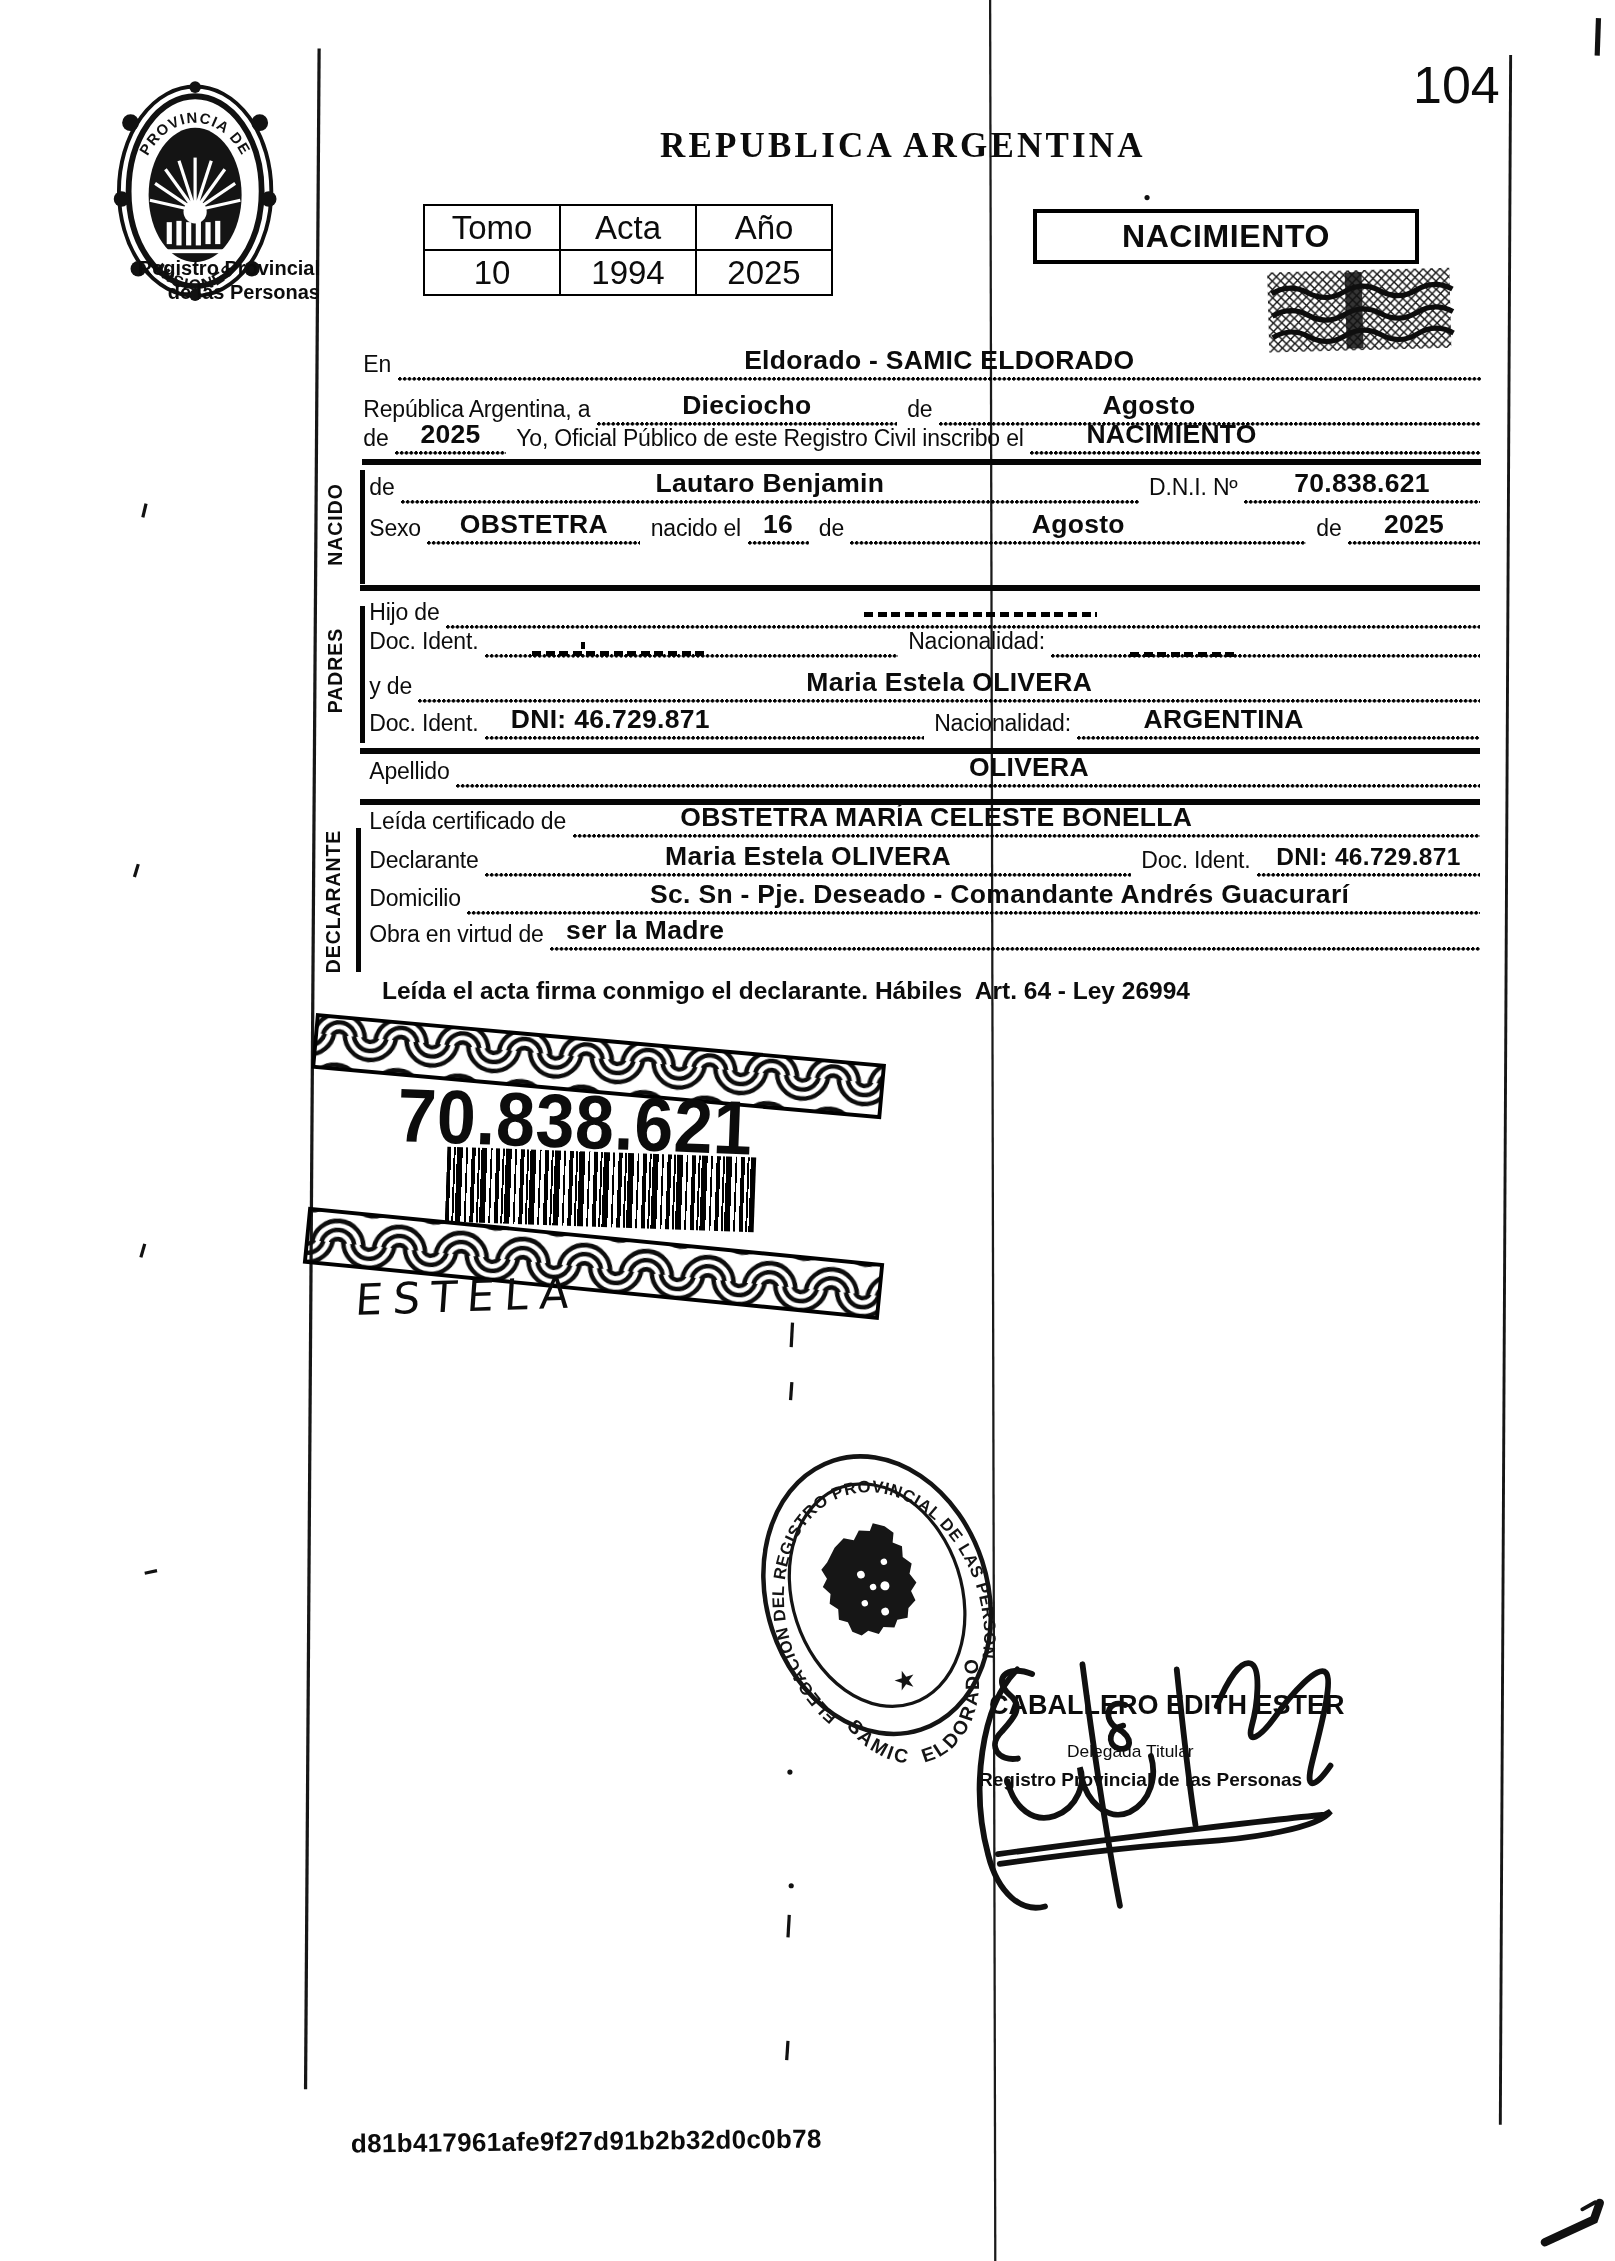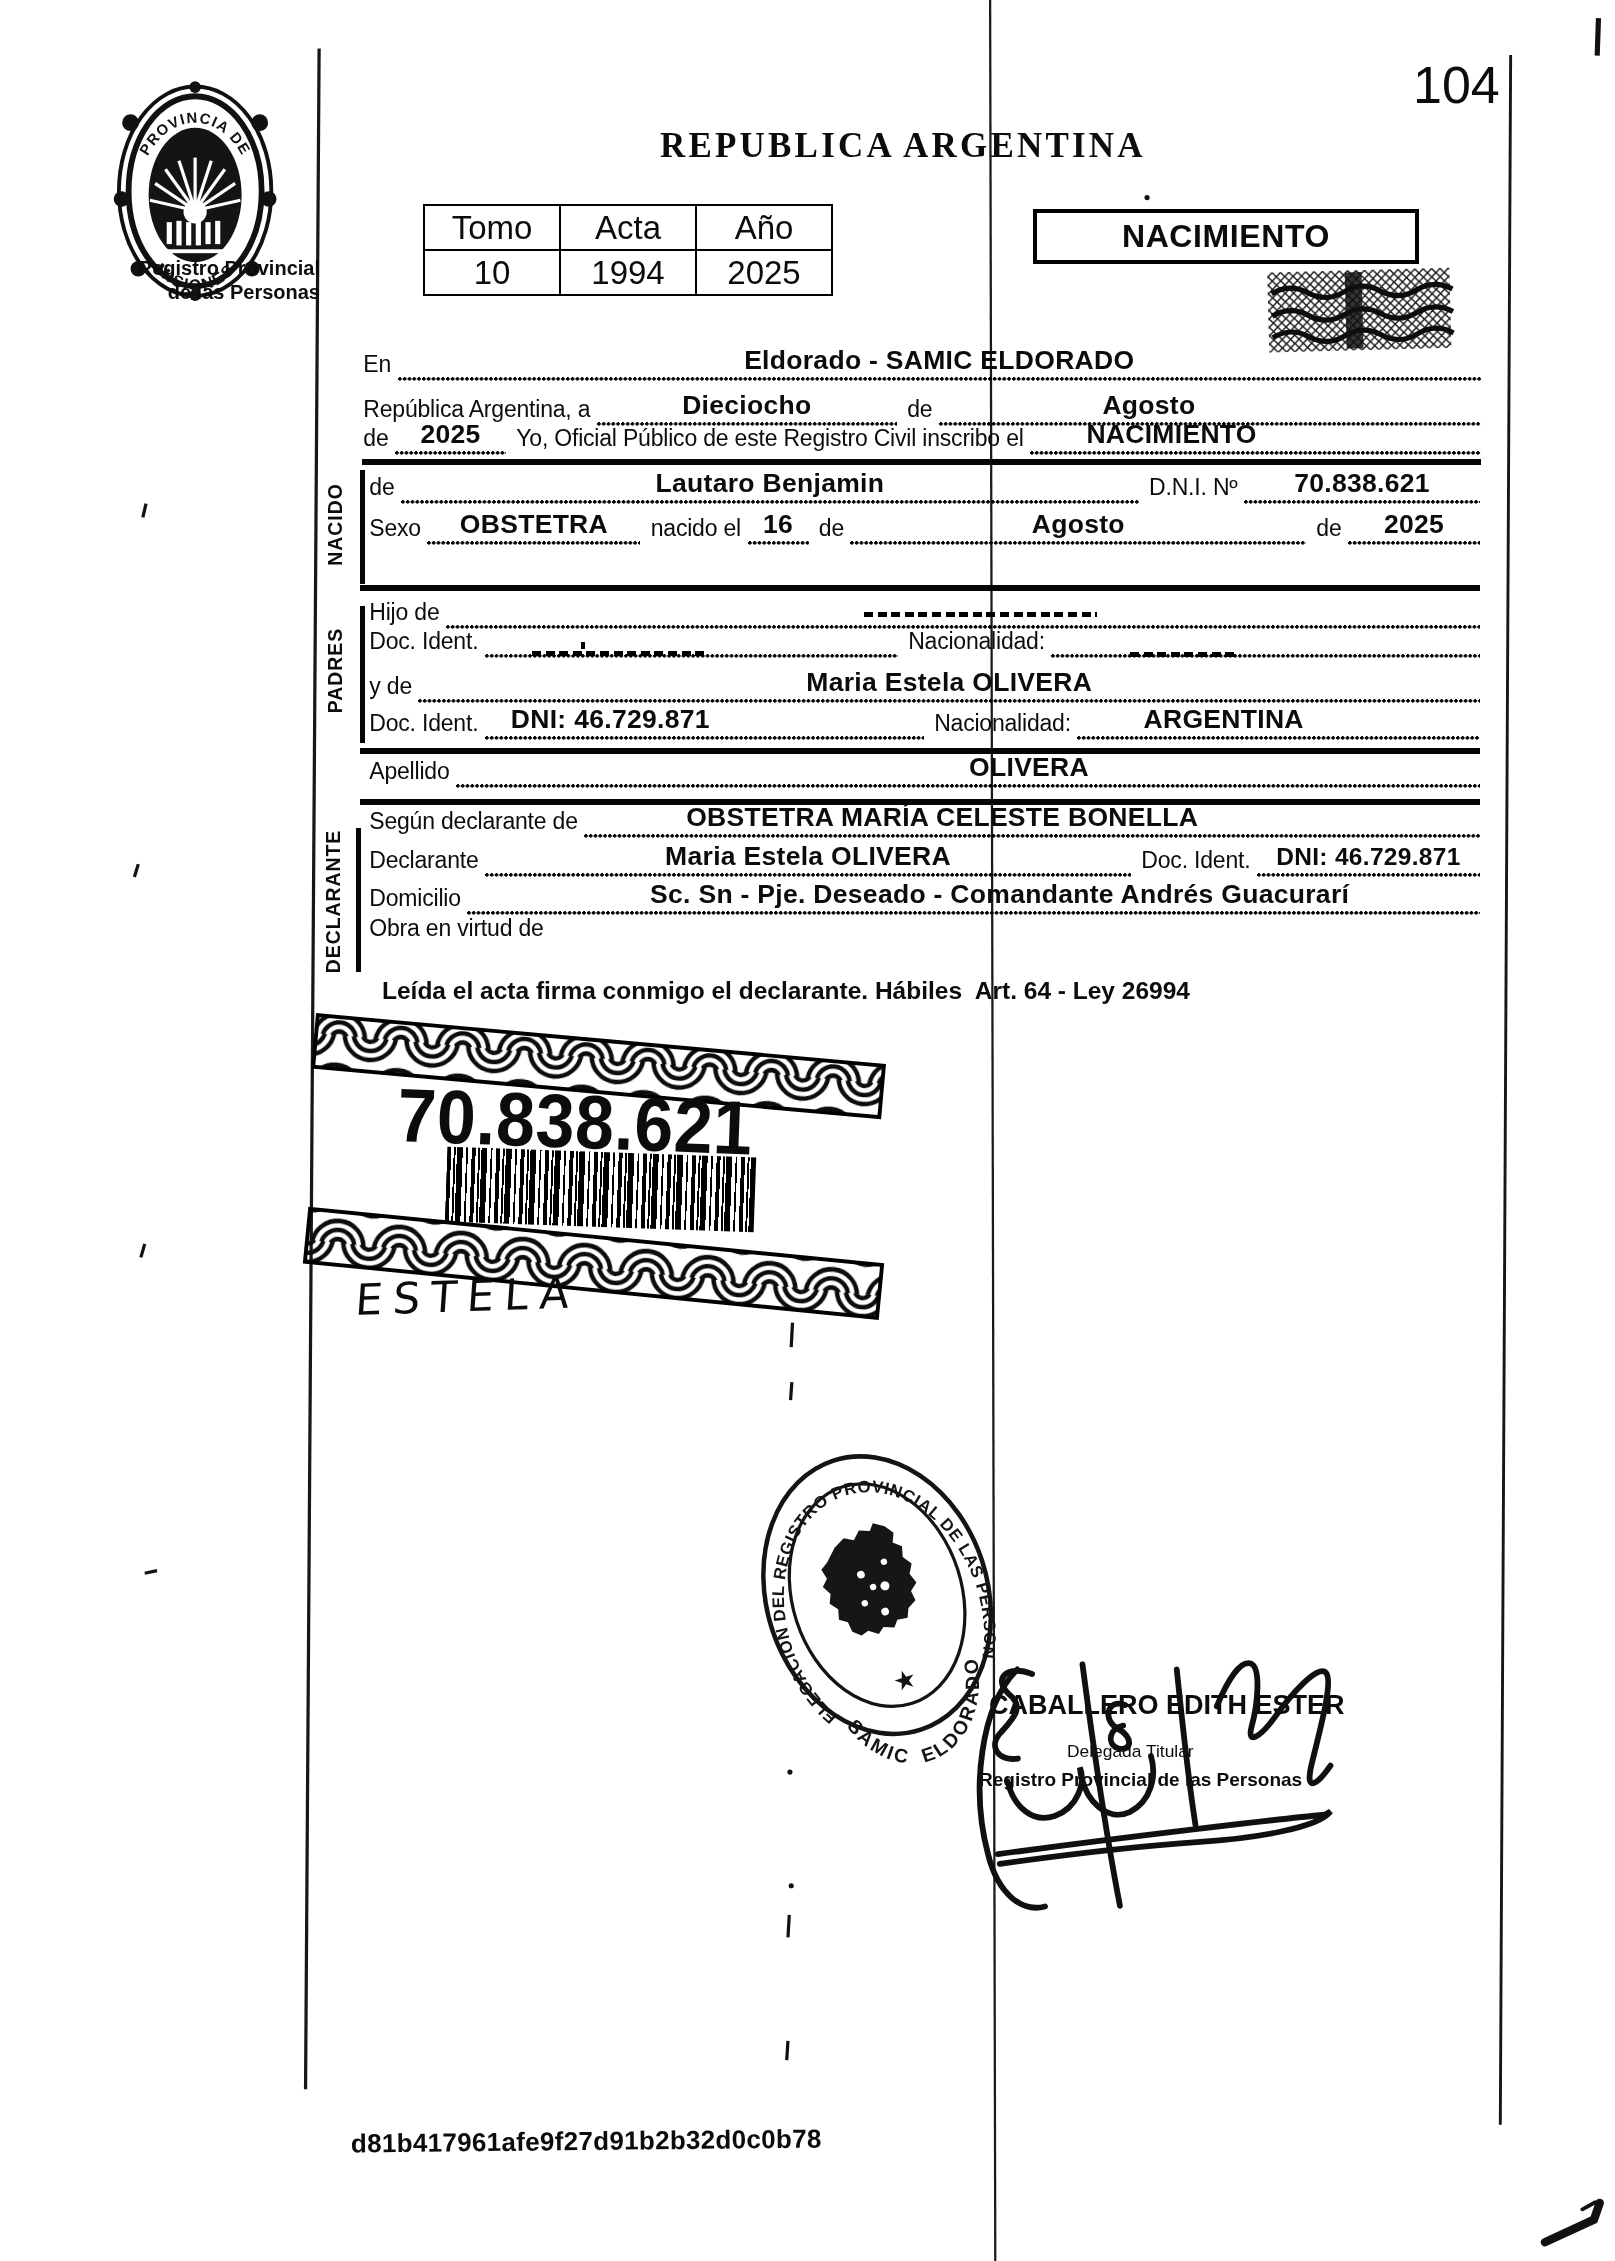--- a/index.html
+++ b/index.html
@@ -290,38 +290,39 @@
     <span class="lbl">Apellido</span>
     <span class="fill"><span class="val" style="transform:translateX(61px);">OLIVERA</span></span>
   </div>
 
   <div class="rule" style="left:360px;top:799px;width:1120px;"></div>
 
   <div class="vlabel" style="left:249px;top:890px;width:168px;">DECLARANTE</div>
   <div class="vbar" style="left:356px;top:828px;height:144px;"></div>
 
   <div class="row" style="left:368px;top:804px;width:1112px;">
-    <span class="lbl">Según declarante de</span>
+    <span class="lbl">Leída certificado de</span>
     <span class="fill"><span class="val" style="transform:translateX(-90px);">OBSTETRA MARÍA CELESTE BONELLA</span></span>
   </div>
 
   <div class="row" style="left:368px;top:843px;width:1112px;">
     <span class="lbl">Declarante</span>
     <span class="fill" style="flex:0 0 646px;"><span class="val">Maria Estela OLIVERA</span></span>
     <span class="lbl mid">Doc. Ident.</span>
     <span class="fill"><span class="val" style="font-size:24.5px;">DNI: 46.729.871</span></span>
   </div>
 
   <div class="row" style="left:368px;top:881px;width:1112px;">
     <span class="lbl">Domicilio</span>
     <span class="fill"><span class="val" style="transform:translateX(26px);">Sc. Sn - Pje. Deseado - Comandante Andrés Guacurarí</span></span>
   </div>
 
   <div class="row" style="left:368px;top:917px;width:1112px;">
     <span class="lbl">Obra en virtud de</span>
+    <span class="fill" style="text-align:left;padding-left:16px;"><span class="val">ser la Madre</span></span>
   </div>
 
   <div class="txt" style="left:382px;top:979px;font-weight:700;font-size:24.5px;white-space:pre;">Leída el acta firma conmigo el declarante. Hábiles  Art. 64 - Ley 26994</div>
 
   <div class="txt" id="big-number" style="left:399px;top:1077px;">70.838.621</div>
   <div id="barcode" style="left:446px;top:1152px;"></div>
   <div class="txt" id="estela" style="left:357px;top:1279px;">ESTELA</div>
 
   <div class="txt" id="sig-name" style="left:989px;top:1692px;">CABALLERO EDITH ESTER</div>
   <div class="txt" id="sig-title" style="left:1067px;top:1743px;">Delegada Titular</div>

